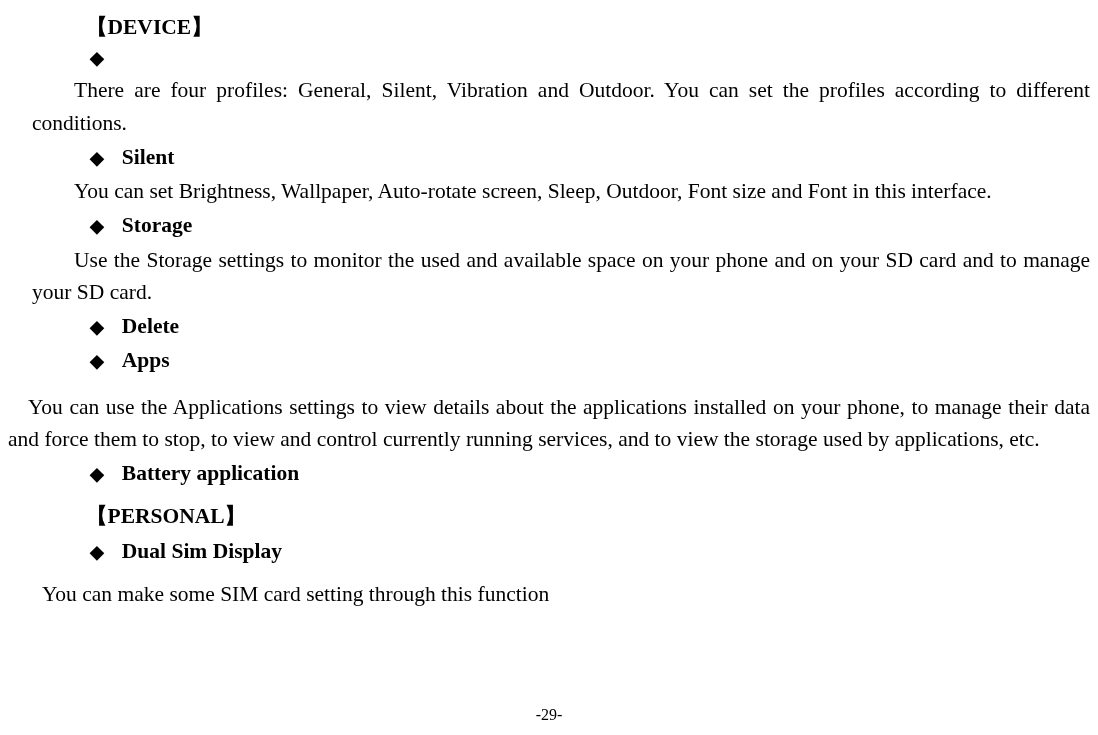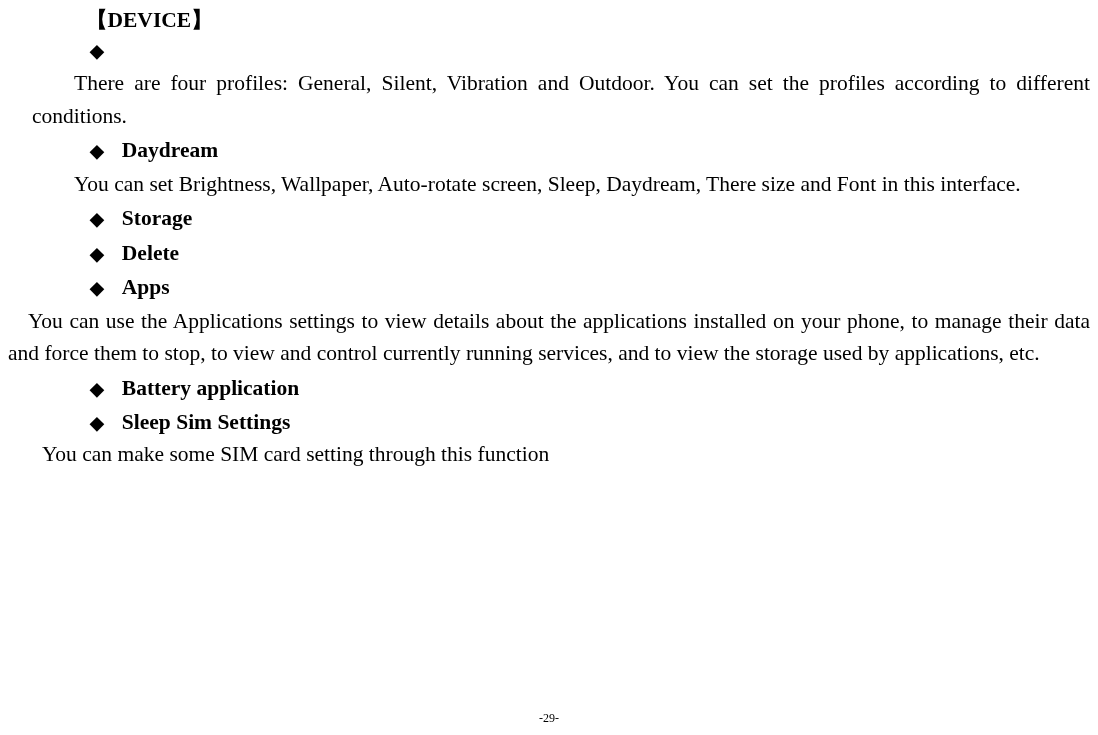--- a/index.html
+++ b/index.html
@@ -20,97 +20,99 @@
     }
     .content {
       text-align: justify;
     }
     .para-first {
       text-indent: 0px;
     }
     .section-header {
       font-weight: bold;
       margin-left: 78px;
-      margin-top: 4px;
+      margin-top: 11px;
     }
     .bullet-line {
       font-weight: bold;
       display: flex;
       align-items: baseline;
       margin-left: 82px;
       margin-top: 2px;
     }
     .diamond {
       font-size: 18px;
       margin-right: 18px;
       flex-shrink: 0;
     }
     .para {
       text-indent: 42px;
       margin-top: 2px;
       margin-left: 24px;
     }
     .para-no-indent {
       text-indent: 20px;
-      margin-top: 2px;
+      margin-top: 14px;
     }
     .para-small-indent {
       text-indent: 34px;
-      margin-top: 0;
+      margin-top: 11px;
       font-family: Liberation Serif, serif;
     }
     .page-number {
       position: absolute;
       bottom: 8px;
       left: 0;
       right: 0;
       text-align: center;
-      font-size: 12px;
+      font-size: 16px;
     }
   </style>
 </head>
 <body>
 
 <div class="content">
 
   <div class="section-header">【DEVICE】</div>
 
   <div class="bullet-line">
     <span class="diamond">◆</span>
   </div>
   <div class="para">There are four profiles: General, Silent, Vibration and Outdoor. You can set the profiles according to different conditions.</div>
 
   <div class="bullet-line">
     <span class="diamond">◆</span>
-    <span>Daydream</span>
+    <span>Silent</span>
   </div>
-  <div class="para">You can set Brightness, Wallpaper, Auto-rotate screen, Sleep, Daydream, There size and Font in this interface.</div>
+  <div class="para">You can set Brightness, Wallpaper, Auto-rotate screen, Sleep, Outdoor, Font size and Font in this interface.</div>
 
   <div class="bullet-line">
     <span class="diamond">◆</span>
     <span>Storage</span>
   </div>
+  <div class="para">Use the Storage settings to monitor the used and available space on your phone and on your SD card and to manage your SD card.</div>
 
   <div class="bullet-line">
     <span class="diamond">◆</span>
     <span>Delete</span>
   </div>
 
   <div class="bullet-line">
     <span class="diamond">◆</span>
     <span>Apps</span>
   </div>
   <div class="para-no-indent">You can use the Applications settings to view details about the applications installed on your phone, to manage their data and force them to stop, to view and control currently running services, and to view the storage used by applications, etc.</div>
 
   <div class="bullet-line">
     <span class="diamond">◆</span>
     <span>Battery application</span>
   </div>
 
+  <div class="section-header">【PERSONAL】</div>
 
   <div class="bullet-line">
     <span class="diamond">◆</span>
-    <span>Sleep Sim Settings</span>
+    <span>Dual Sim Display</span>
   </div>
   <div class="para-small-indent">You can make some SIM card setting through this function</div>
 </div>
 
 <div class="page-number">-29-</div>
 
 </body></html>

